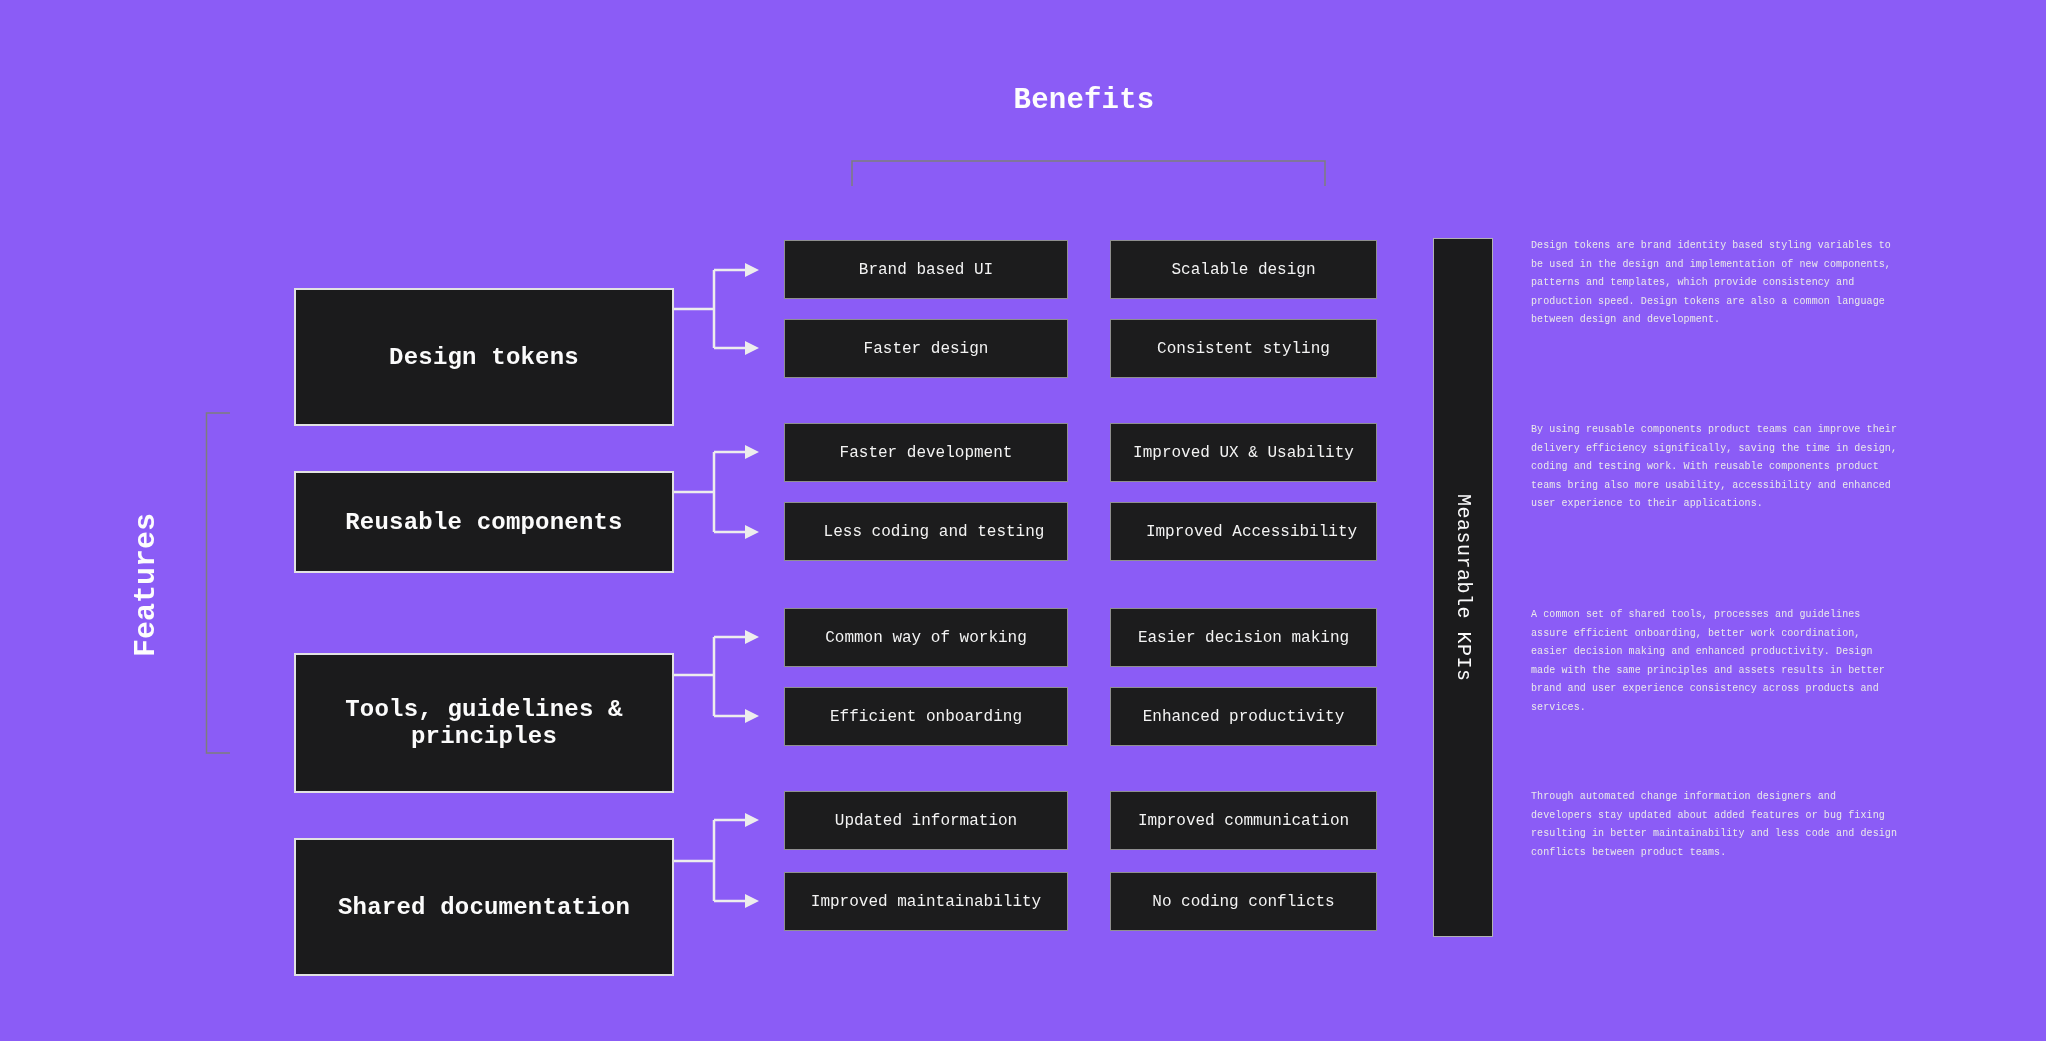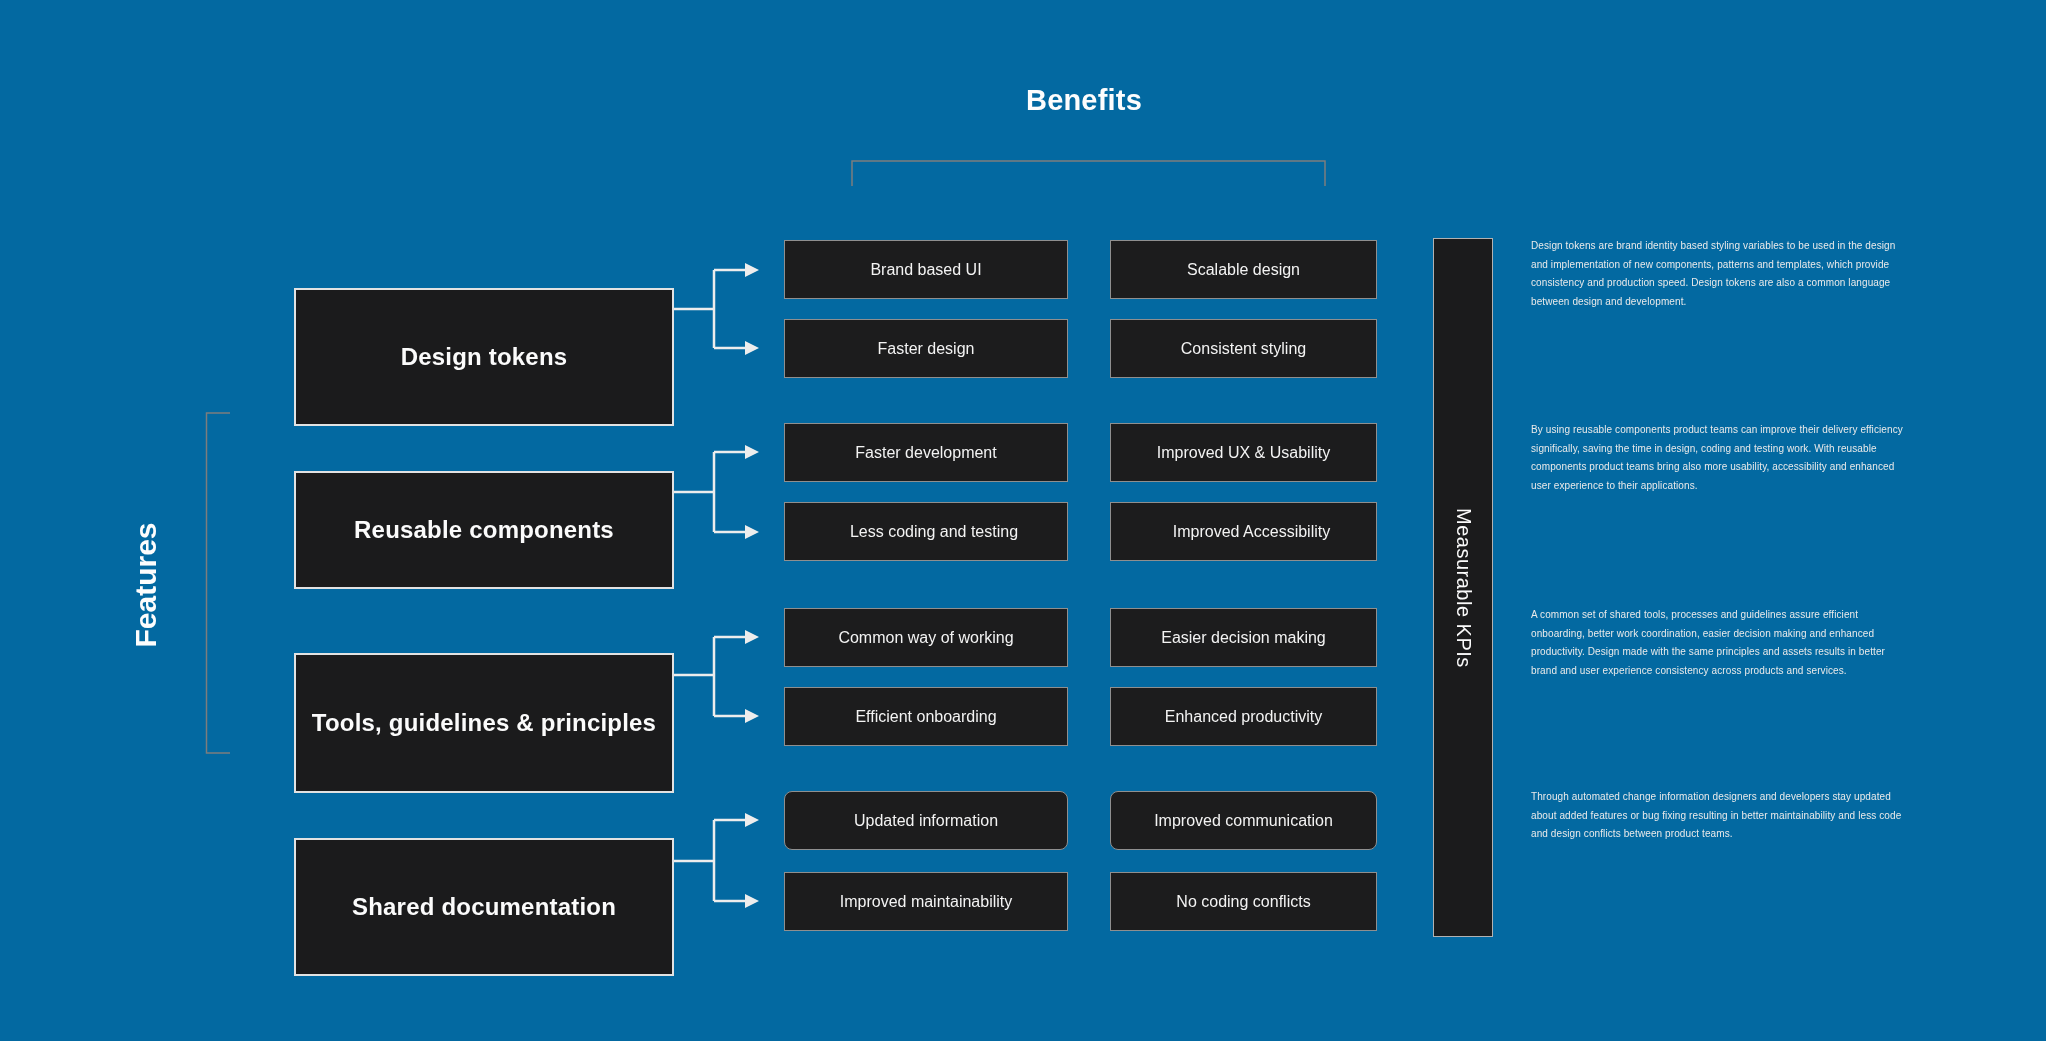--- a/index.html
+++ b/index.html
@@ -4,23 +4,23 @@
 <style>
   html, body {
     margin: 0;
     padding: 0;
     background: #141415;
   }
   .stage {
     position: relative;
     width: 2046px;
     height: 1041px;
-    background: #0369a1;
+    background: #8b5cf6;
     overflow: hidden;
-    font-family: Liberation Sans, sans-serif;
+    font-family: Liberation Mono, monospace;
     color: #ffffff;
   }
   .abs { position: absolute; }
 
   .diagram-title {
     left: 934px; top: 84px; width: 300px;
     text-align: center;
     font-size: 29px; font-weight: bold; letter-spacing: 0.2px;
     color: #fdfdfd;
   }
@@ -38,40 +38,40 @@
     box-sizing: border-box;
     display: flex; align-items: center; justify-content: center;
     background: #1b1b1c;
     margin-top: 48px;
   }
   .feature-box .label {
     font-size: 24px; font-weight: bold; color: #fbfbfb;
     text-align: center; letter-spacing: 0.2px;
   }
   .fb-1 { top: 240px; height: 138px; }
-  .fb-2 { top: 423px; height: 118px; }
+  .fb-2 { top: 423px; height: 102px; }
   .fb-3 { top: 605px; height: 140px; }
   .fb-4 { top: 790px; height: 138px; }
 
   .benefit-box {
     width: 284px; height: 59px;
     border: 1px solid #8f8f8f;
     box-sizing: border-box;
     display: flex; align-items: center; justify-content: center;
     background: #1c1c1d;
   }
   .benefit-box .label {
     font-size: 16px; color: #f3f3f3; text-align: center;
   }
   .col1 { left: 784px; }
   .col2 { left: 1110px; width: 267px; }
   .r1 { top: 240px; } .r2 { top: 319px; }
   .r3 { top: 423px; } .r4 { top: 502px; padding-left: 16px; }
   .r5 { top: 608px; } .r6 { top: 687px; }
-  .r7 { top: 791px; border-radius: 8px; } .r8 { top: 872px; }
+  .r7 { top: 791px; } .r8 { top: 872px; }
 
   .kpi-box {
     left: 1433px; top: 238px; width: 60px; height: 699px;
     border: 1px solid #b2b2b2;
     box-sizing: border-box;
     display: flex; align-items: center; justify-content: center;
     background: #1b1b1c;
   }
   .kpi-box .label {
     writing-mode: vertical-rl;

